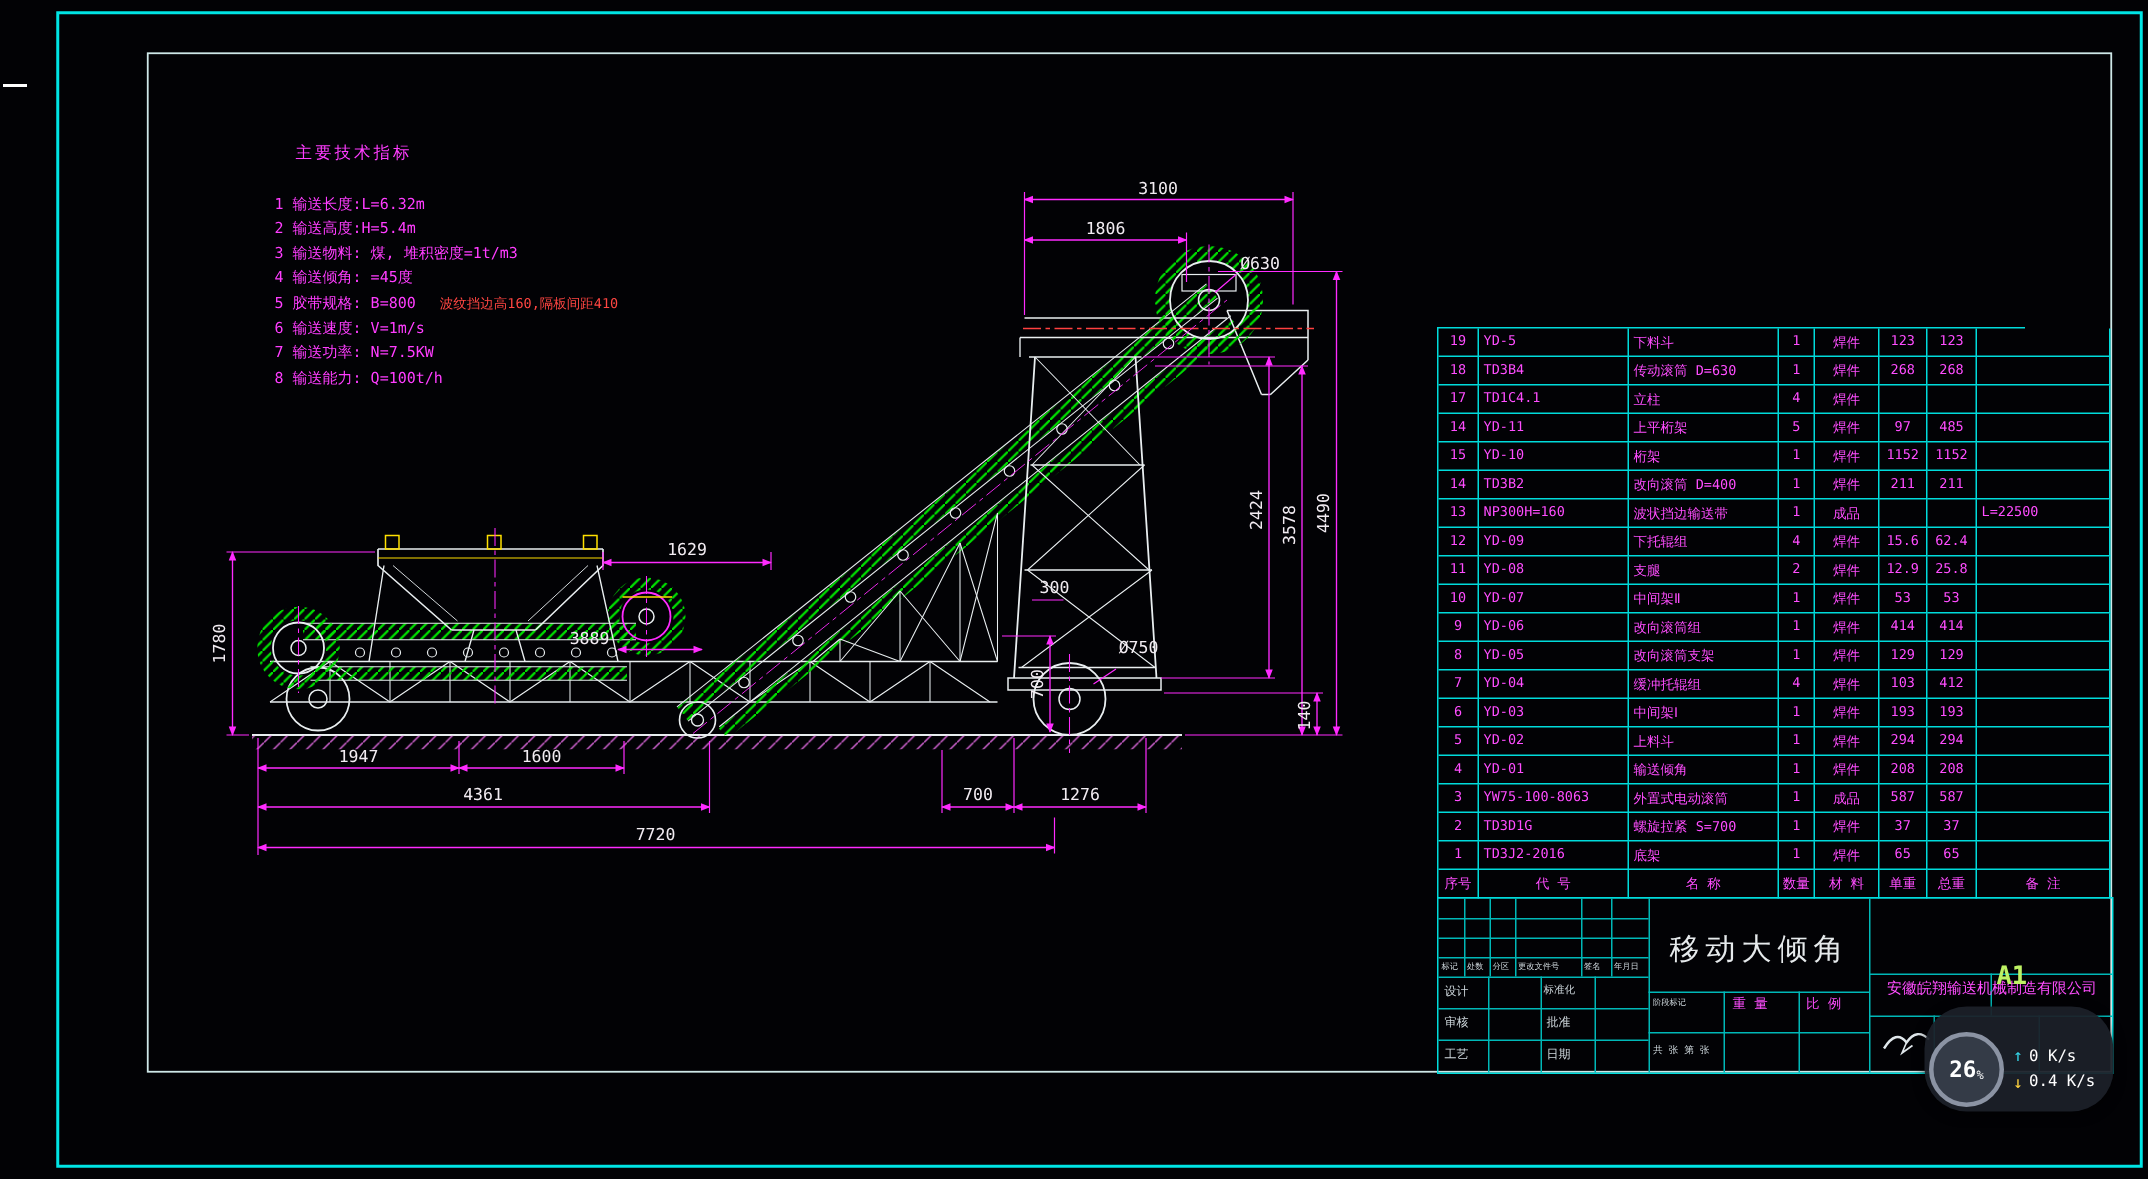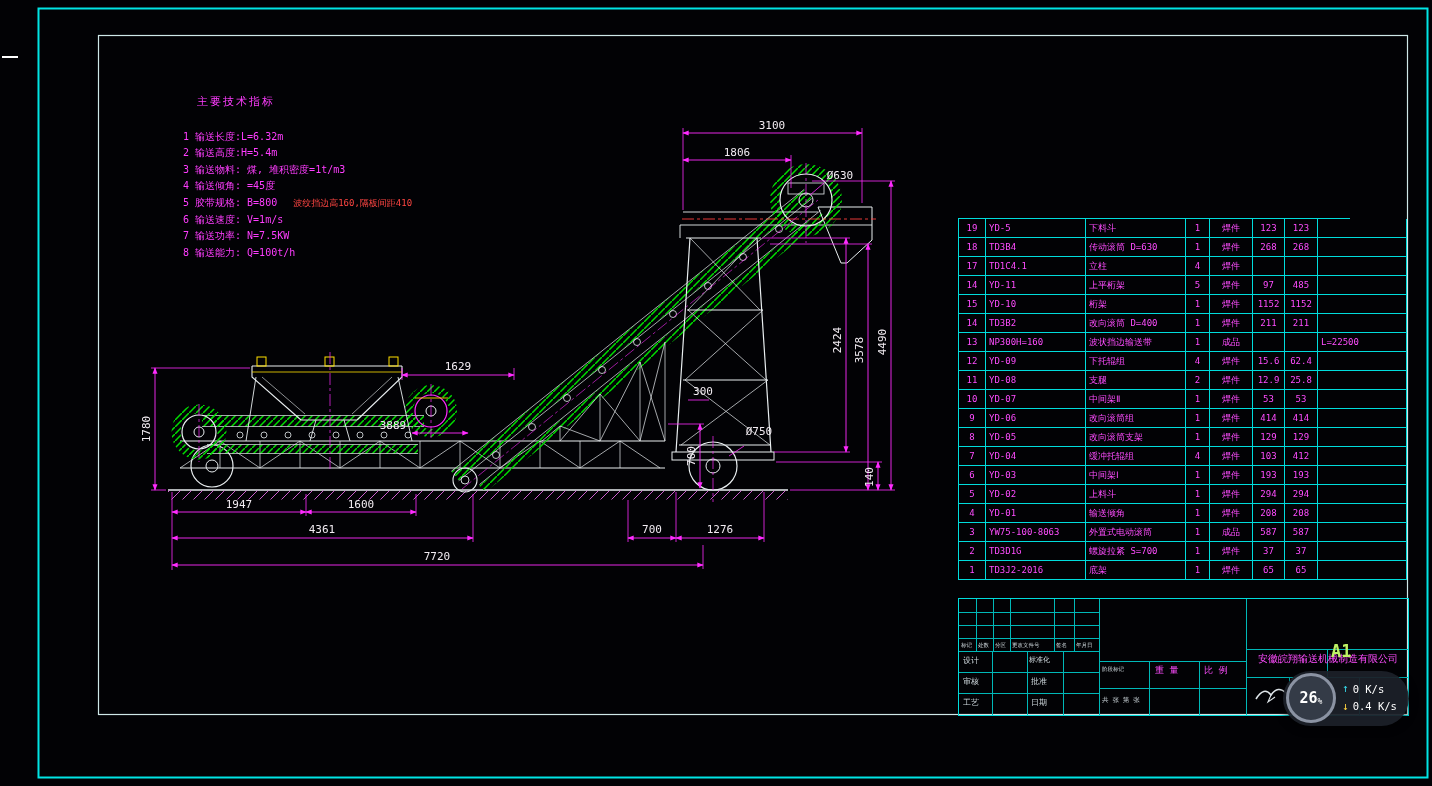--- a/index.html
+++ b/index.html
@@ -22,21 +22,21 @@
   .tb-vl{width:1px}.tb-hl{height:1px}
   .tb-lab{position:absolute;color:#cfd8dd;font-size:8px;line-height:1;white-space:nowrap}
   .tb-lab.m{color:#ff4dff}
   .tb-lab.tiny{font-size:5.5px}
   #tb-title{position:absolute;left:141px;top:8px;width:146px;height:50px;display:flex;align-items:center;justify-content:center;
       color:#e6eaec;font-size:20px;letter-spacing:4px;white-space:nowrap}
   #tb-company{position:absolute;left:289px;top:53px;width:160px;text-align:center;color:#ff4dff;font-size:10px;white-space:nowrap}
   #tb-paper{position:absolute;left:372px;top:42px;color:#bef264;font-size:17px;font-weight:bold}
   
   #netbadge{position:absolute;left:1283px;top:671px;z-index:10;display:flex;align-items:center;gap:6px;
-      background:rgba(28,32,40,.94);border-radius:28px;padding:2px 12px 3px 3px;box-shadow:0 2px 8px rgba(0,0,0,.6)}
+      background:rgba(28,32,40,.94);border-radius:28px;padding:17px 12px 3px 3px;box-shadow:0 2px 8px rgba(0,0,0,.6)}
   #nb-circle{width:44px;height:44px;border-radius:50%;border:3px solid #8b93a3;background:#343b47;
       display:flex;align-items:center;justify-content:center;color:#fff}
   #nb-circle b{font-size:15px;font-weight:bold}
   #nb-circle em{font-style:normal;font-size:8px;margin-top:6px}
   .nb-line{display:flex;align-items:center;gap:4px;color:#fff;font-size:10.5px;line-height:1.6;white-space:nowrap}
   .nb-up{color:#35d6e8;font-size:11px}
   .nb-dn{color:#ffd23e;font-size:11px}
   
   .dim{font:11px "DejaVu Sans Mono",monospace;fill:#f2ecf2;text-anchor:middle}
 </style>
@@ -443,20 +443,30 @@
         <div>1</div>
         <div class="l">TD3J2-2016</div>
         <div class="l">底架</div>
         <div>1</div>
         <div>焊件</div>
         <div>65</div>
         <div>65</div>
         <div class="l"></div>
       </div>
     </div>
+  <div class="bom-row">
+    <div>序号</div>
+    <div>代  号</div>
+    <div>名  称</div>
+    <div>数量</div>
+    <div>材 料</div>
+    <div>单重</div>
+    <div>总重</div>
+    <div>备  注</div>
+  </div>
 </div>
 
 <div id="tblock">
 
   <div class="tb-vl" style="left:140px;top:0;height:116px"></div>
   <div class="tb-vl" style="left:287px;top:0;height:116px"></div>
   <div class="tb-hl" style="left:0;top:13px;width:140px"></div>
   <div class="tb-hl" style="left:0;top:26px;width:140px"></div>
   <div class="tb-hl" style="left:0;top:39px;width:140px"></div>
   <div class="tb-hl" style="left:0;top:52px;width:140px"></div>
@@ -487,20 +497,21 @@
   <span class="tb-lab tiny" style="left:97px;top:44px">签名</span>
   <span class="tb-lab tiny" style="left:117px;top:44px">年月日</span>
 
   <span class="tb-lab" style="left:4px;top:58px">设计</span>
   <span class="tb-lab" style="left:4px;top:79px">审核</span>
   <span class="tb-lab" style="left:4px;top:100px">工艺</span>
   <span class="tb-lab" style="left:70px;top:58px;font-size:7px">标准化</span>
   <span class="tb-lab" style="left:72px;top:79px">批准</span>
   <span class="tb-lab" style="left:72px;top:100px">日期</span>
 
+  <div id="tb-title">移动大倾角</div>
   <span class="tb-lab tiny" style="left:143px;top:68px">阶段标记</span>
   <span class="tb-lab m" style="left:196px;top:67px;font-size:9px">重 量</span>
   <span class="tb-lab m" style="left:245px;top:67px;font-size:9px">比 例</span>
   <span class="tb-lab tiny" style="left:143px;top:98px;font-size:6.5px">共 张 第 张</span>
 
   <div id="tb-company">安徽皖翔输送机械制造有限公司</div>
   <div id="tb-paper">A1</div>
   <svg width="34" height="22" style="position:absolute;left:295px;top:84px">
     <path d="M2,16 Q10,3 17,12 Q24,2 32,10" stroke="#dfe6ea" fill="none" stroke-width="1.6"></path>
     <path d="M17,12 L14,19 L21,14" stroke="#dfe6ea" fill="none" stroke-width="1.1"></path>

